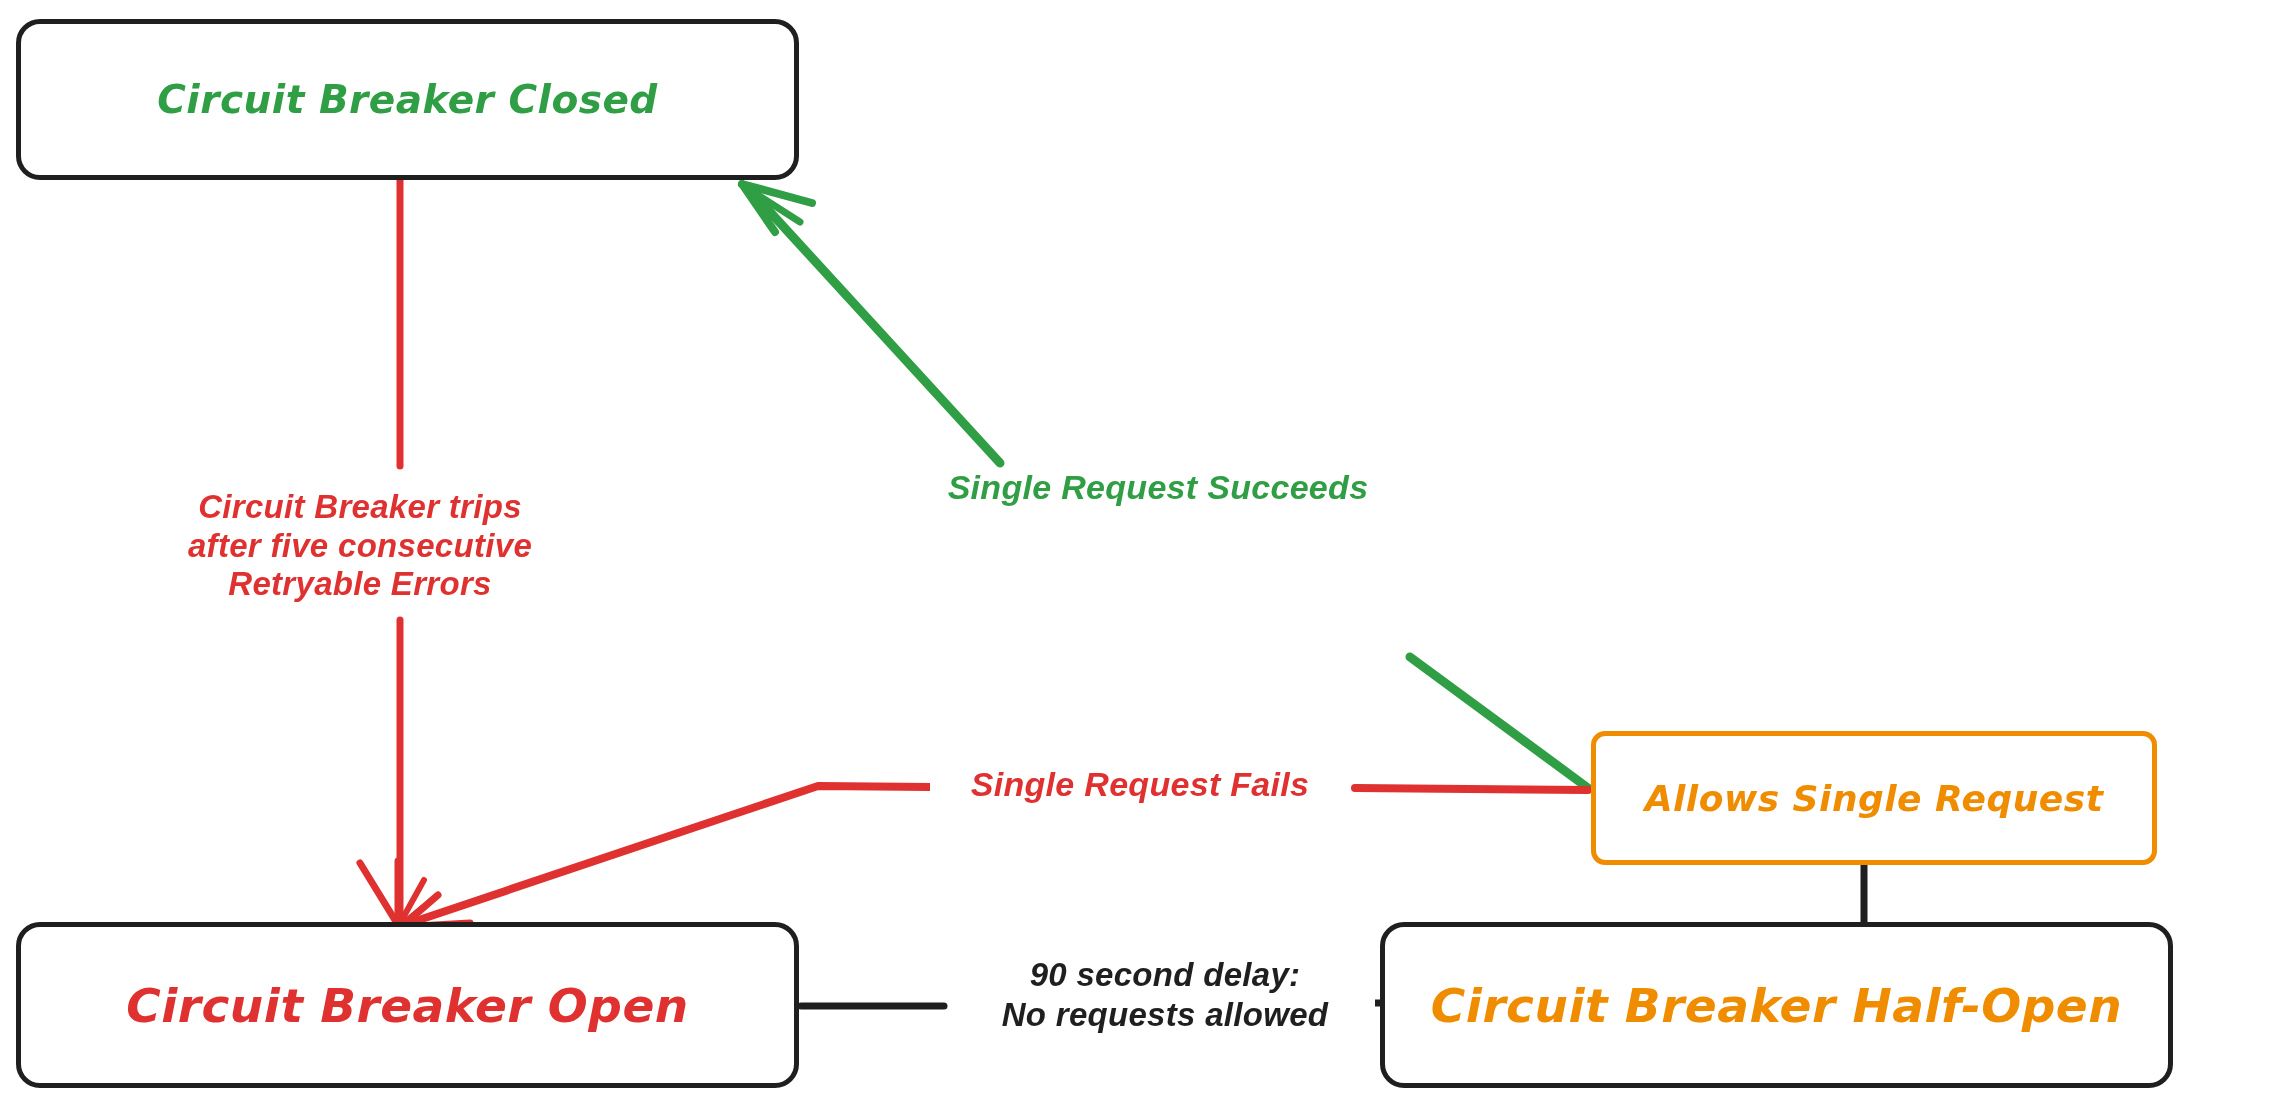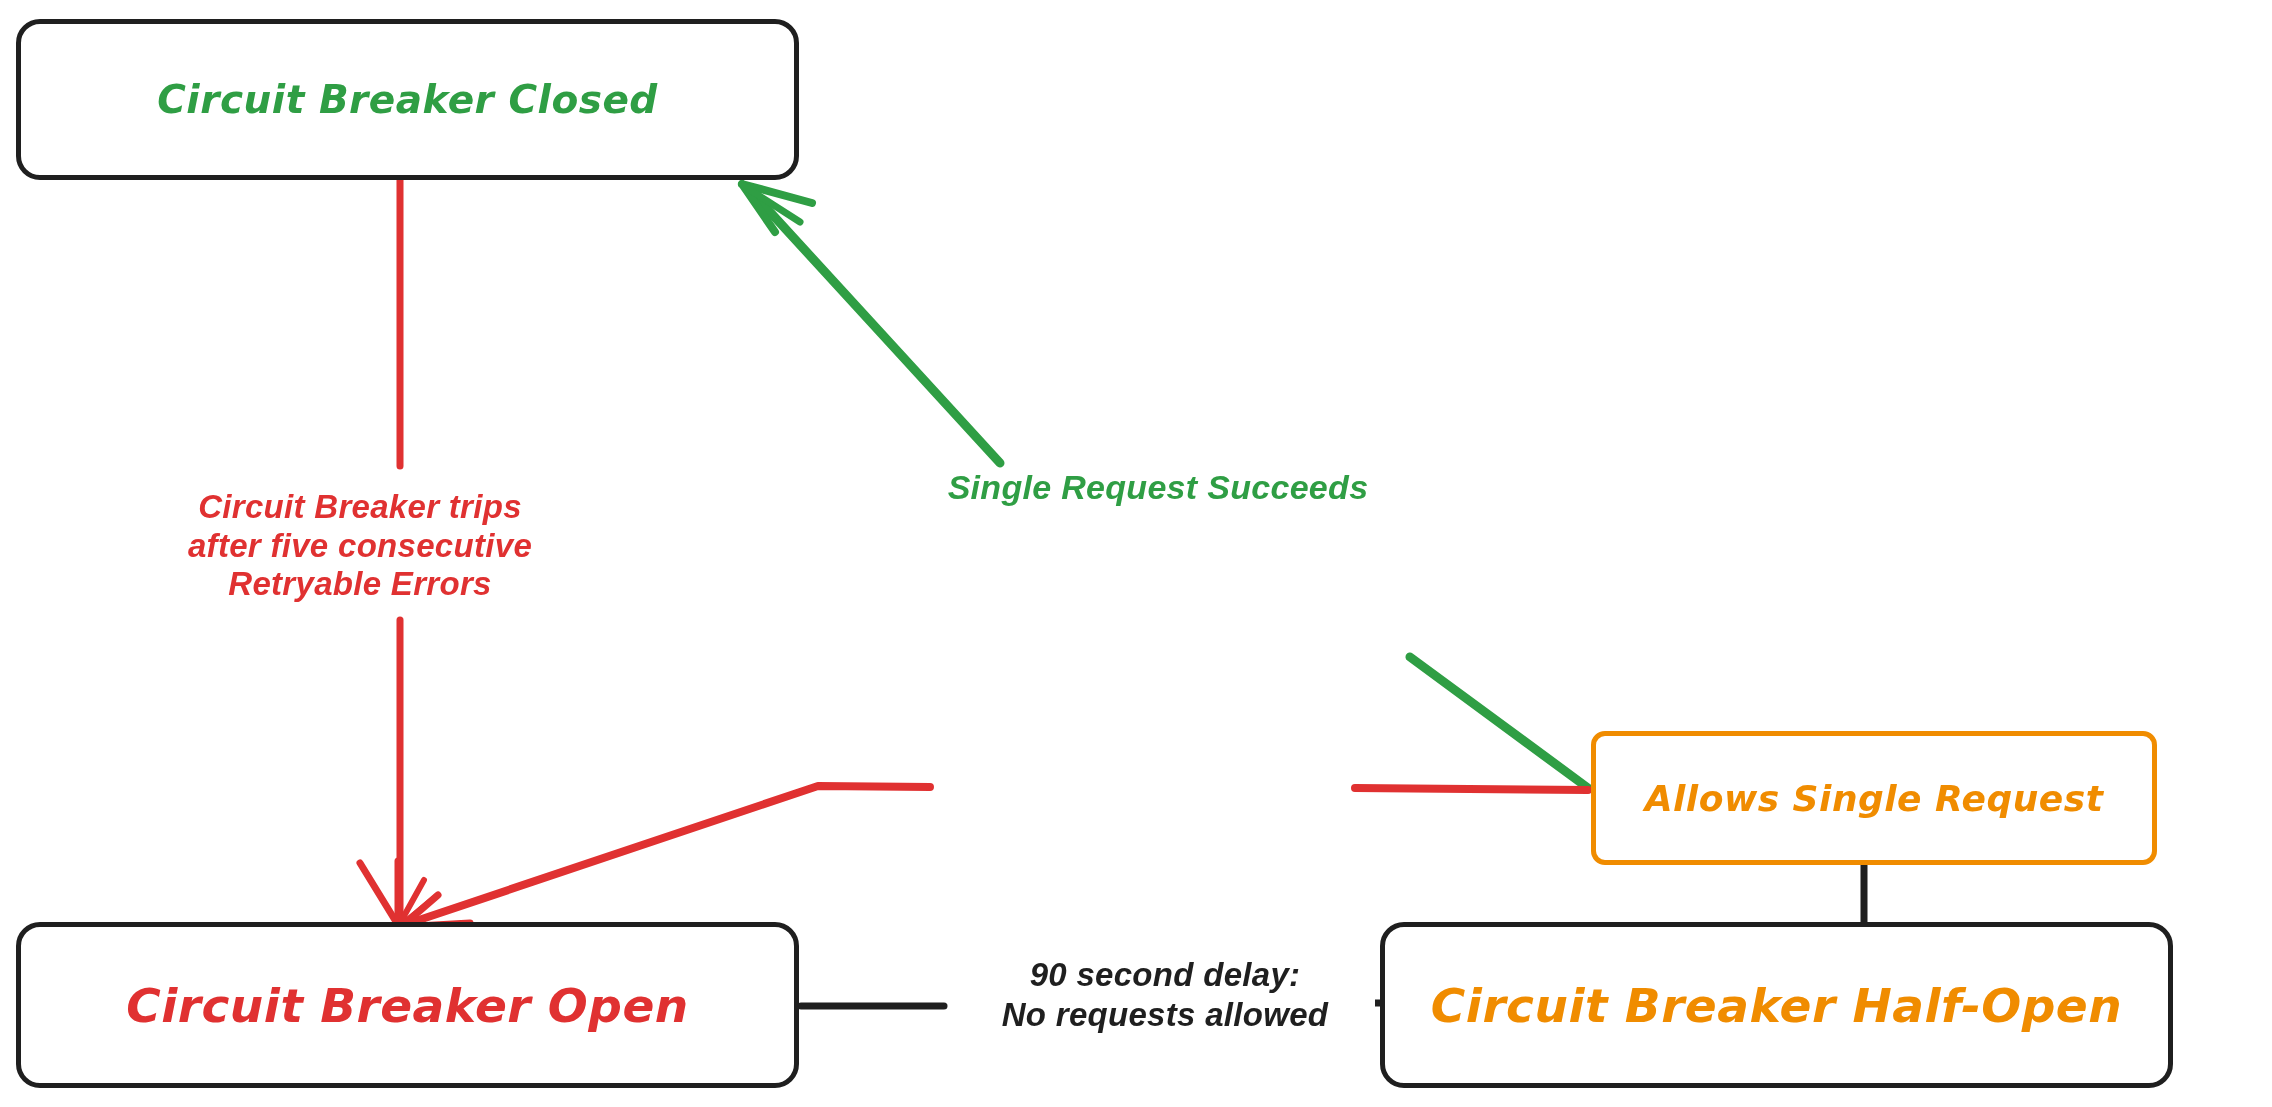--- a/index.html
+++ b/index.html
@@ -176,17 +176,18 @@
   <div class="node node-orange-border" id="node-allows-single">
     <span class="node-label" style="color:#f08c00">Allows Single Request</span>
   </div>
 
   <div class="edge-label" id="label-trips" style="color:#e03131">Circuit Breaker trips
 after five consecutive
 Retryable Errors</div>
 
   <div class="edge-label" id="label-succeeds" style="color:#2f9e44">Single Request Succeeds</div>
 
+  <div class="edge-label" id="label-fails" style="color:#e03131">Single Request Fails</div>
 
   <div class="edge-label" id="label-delay" style="color:#1f1f1f">90 second delay:
 No requests allowed</div>
 
 </div>
 
 </body></html>

